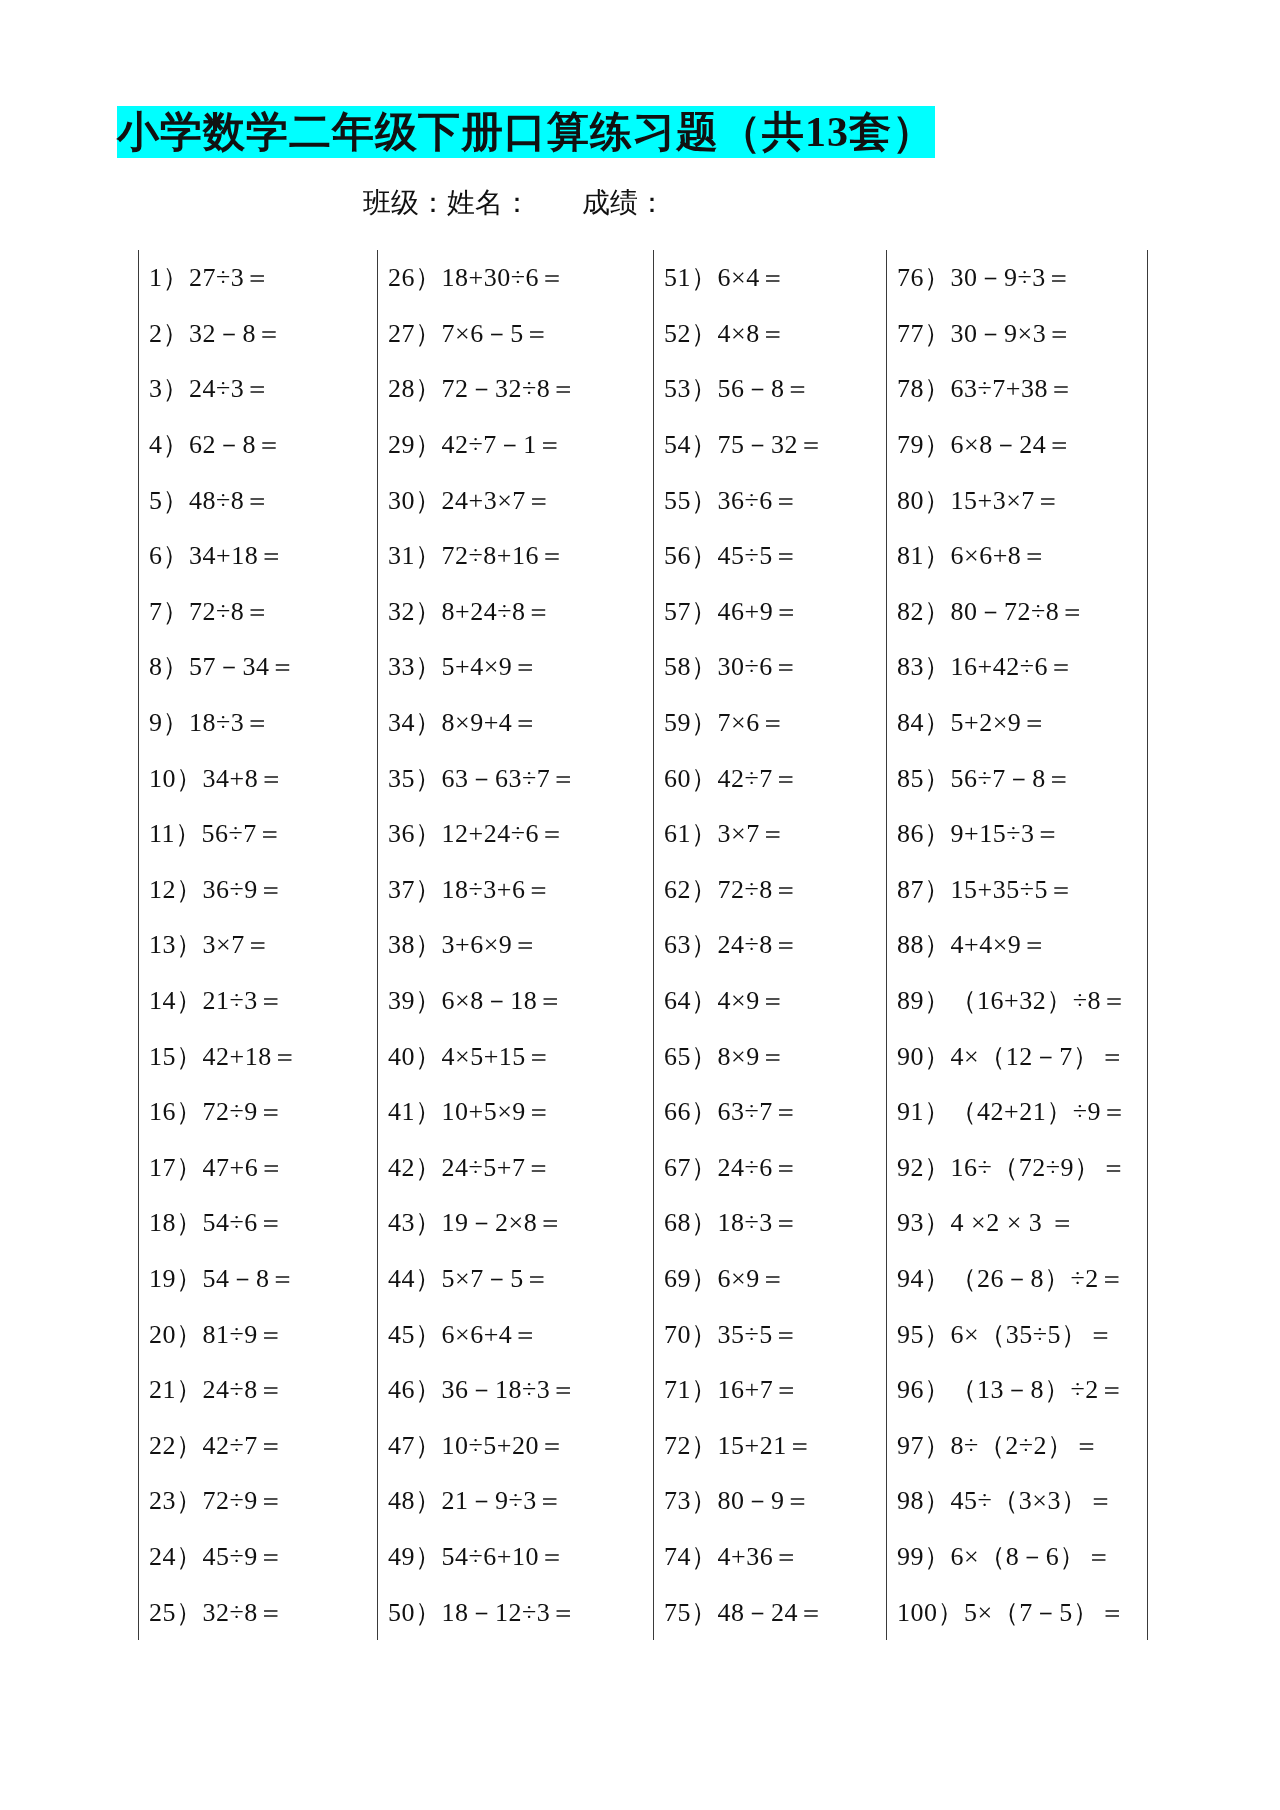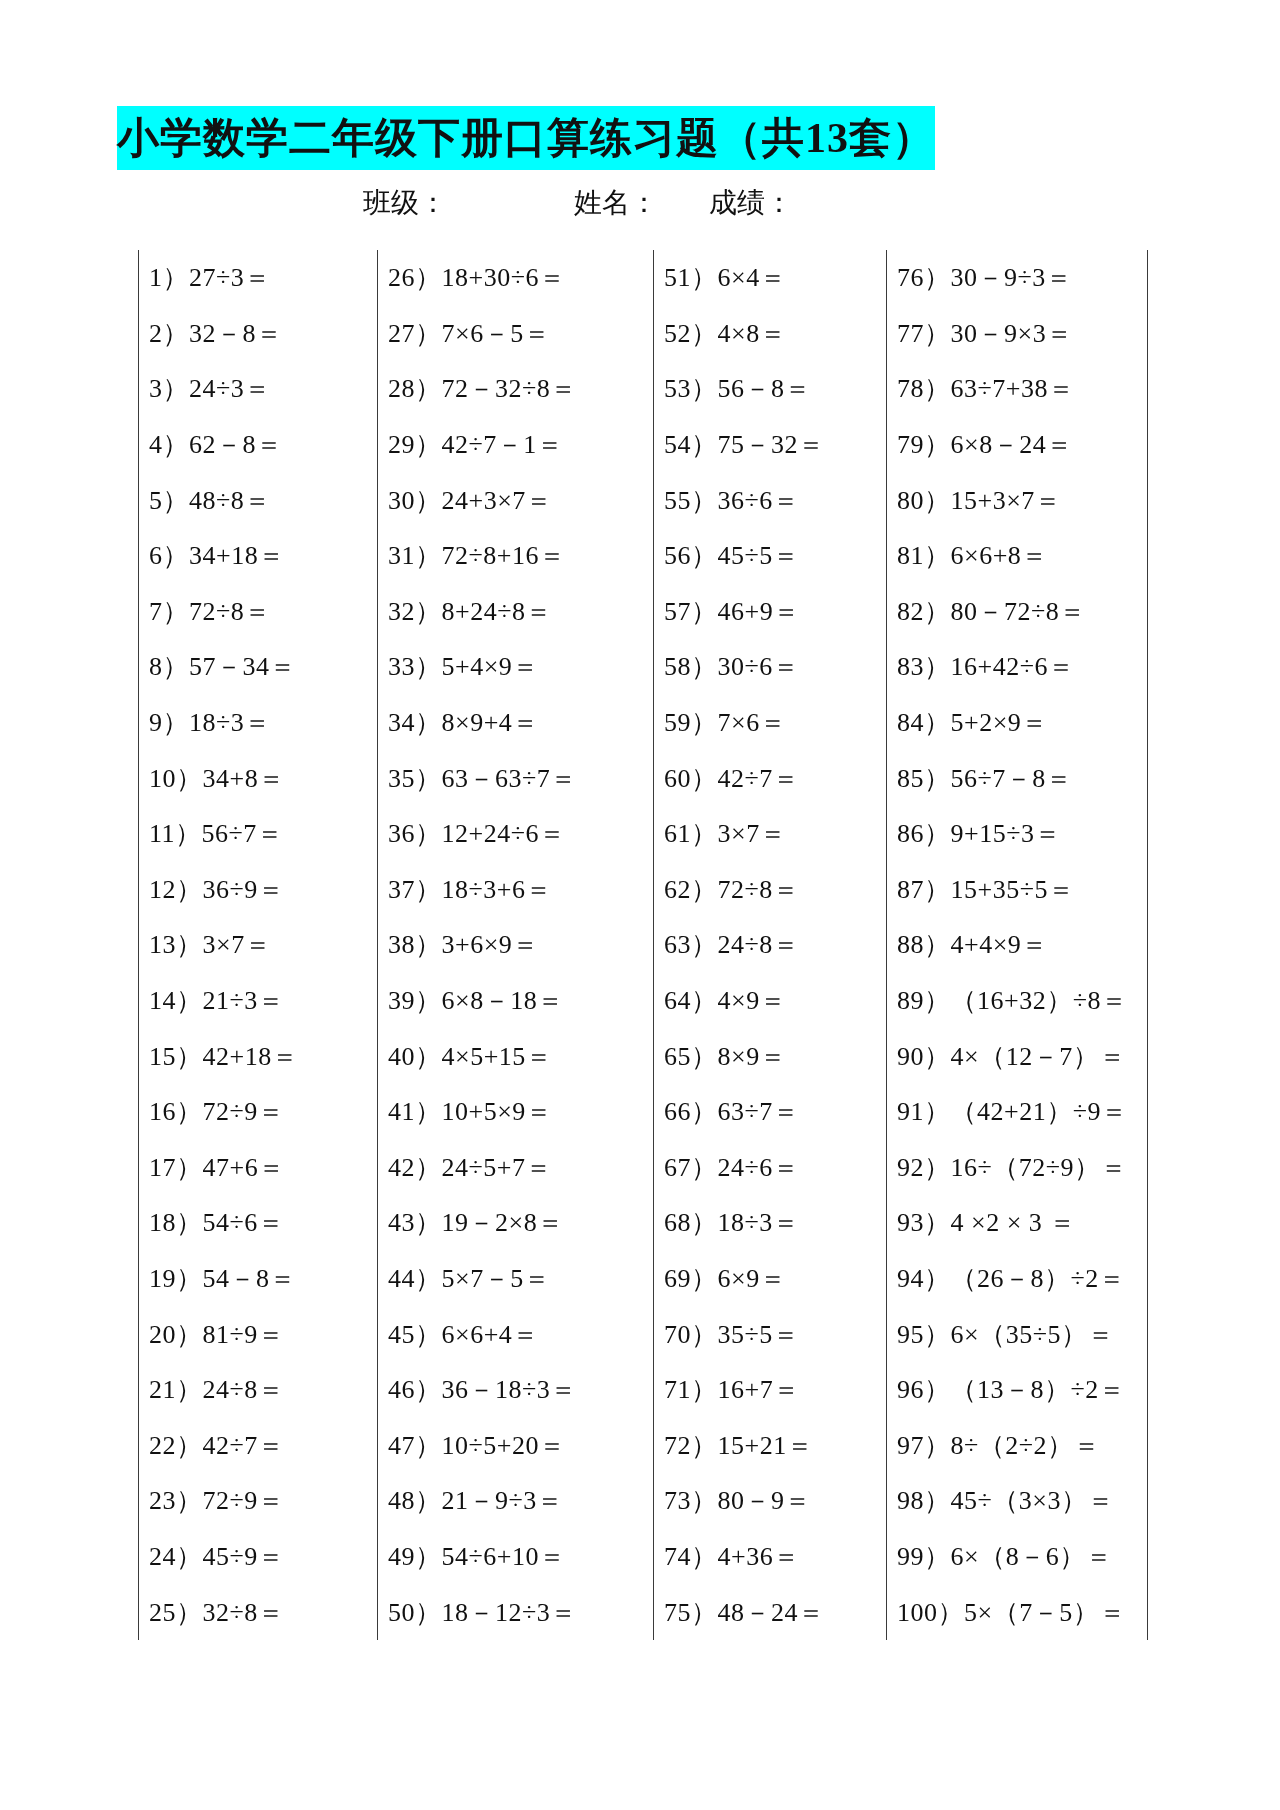--- a/index.html
+++ b/index.html
@@ -13,41 +13,41 @@
     position: relative;
     overflow: hidden;
     font-family: "Liberation Serif", "DejaVu Serif", serif;
     color: #111111;
   }
   .title-bar {
     position: absolute;
     left: 117px;
     top: 106px;
     width: 818px;
-    height: 64px;
+    height: 52px;
     background: #00ffff;
     display: flex;
     align-items: center;
     justify-content: center;
   }
   .title-bar .title-text {
     font-size: 42px;
     font-weight: 900;
     letter-spacing: 1px;
     white-space: nowrap;
   }
   .subheader {
     position: absolute;
     left: 363px;
     top: 184px;
     display: flex;
     font-size: 28px;
     white-space: nowrap;
   }
-  .subheader .field-1 { margin-right: 127px; }
+  .subheader .field-1 { }
   .subheader .field-2 { margin-right: 51px; }
   .grid {
     position: absolute;
     left: 127px;
     top: 250px;
     width: 1031px;
     height: 1390px;
     display: flex;
   }
   .col {

